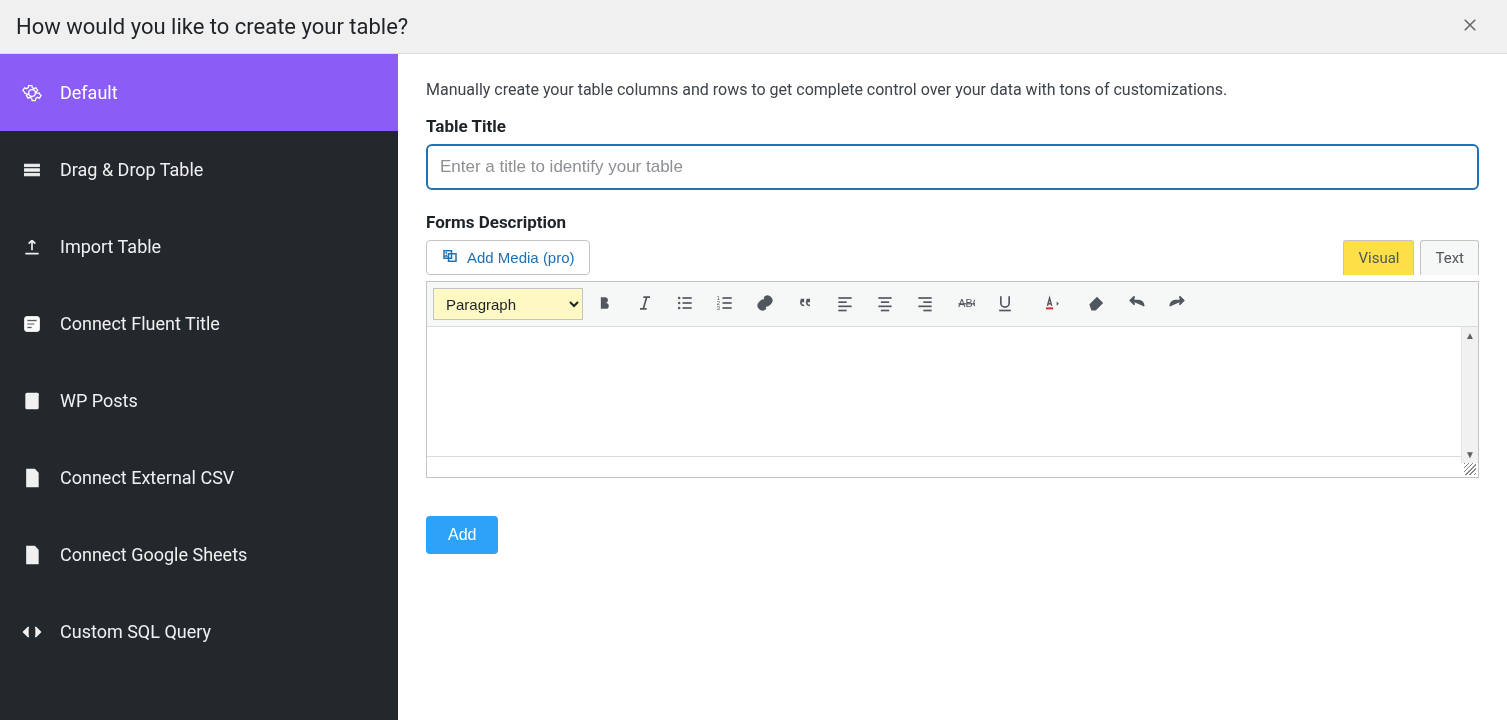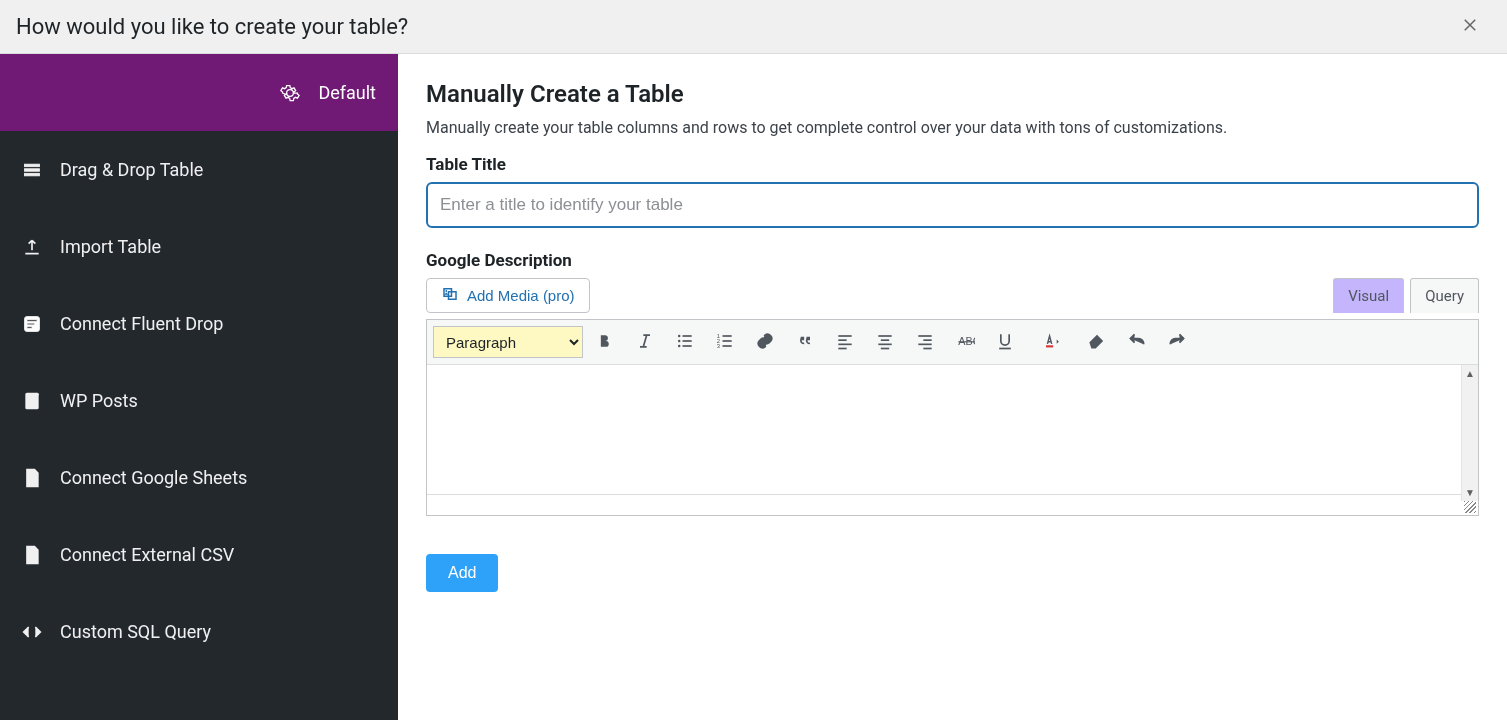--- a/index.html
+++ b/index.html
@@ -18,21 +18,21 @@
   .body { flex: 1; display: flex; overflow: hidden; }
 
   .sidebar {
     width: 398px; background: #23282d; color: #fff; display: flex; flex-direction: column;
     overflow-y: auto;
   }
   .sidebar-item {
     display: flex; align-items: center; gap: 18px;
     padding: 28px 22px; cursor: pointer; font-size: 18px; color: #f0f0f1;
   }
-  .sidebar-item.active { background: #701a75; color: #fff; justify-content: flex-end; }
+  .sidebar-item.active { background: #8b5cf6; color: #fff; }
   .sidebar-icon { width: 20px; height: 20px; display:flex; align-items:center; justify-content:center; flex-shrink:0; }
   .sidebar-icon svg { width: 20px; height: 20px; fill: currentColor; stroke: currentColor; }
 
   .main { flex: 1; padding: 26px 28px; overflow-y: auto; background: #fff; }
   .main-title { font-size: 24px; font-weight: 600; color: #1d2327; margin-bottom: 10px; }
   .main-subtitle { font-size: 16px; color: #3c434a; margin-bottom: 17px; }
 
   .field-label { font-size: 17px; font-weight: 700; color: #1d2327; margin-bottom: 8px; display:block; }
   .title-input {
     width: 100%; padding: 10px 12px; font-size: 17px;
@@ -49,21 +49,21 @@
     padding: 6px 14px; font-size: 15px; border-radius: 4px; cursor: pointer;
   }
   .add-media-btn svg { width:18px; height:18px; fill: #2271b1; }
 
   .editor-tabs { display:flex; gap:6px; }
   .editor-tab {
     border:1px solid #c3c4c7; border-bottom:none; background:#f6f7f7;
     padding: 8px 14px; font-size: 15px; color:#50575e; cursor:pointer;
     border-top-left-radius:3px; border-top-right-radius:3px;
   }
-  .editor-tab.active { background:#c4b5fd; }
+  .editor-tab.active { background:#fde047; }
 
   .editor-wrap { border:1px solid #c3c4c7; }
   .toolbar {
     display:flex; align-items:center; gap:4px;
     background:#f6f7f7; border-bottom:1px solid #dcdcde;
     padding: 4px 6px;
   }
   .format-select {
     height: 32px; min-width: 150px; border:1px solid #c3c4c7; background:#fef9c3;
     padding: 0 8px; font-size:15px; color:#1d2327; cursor:pointer; 
@@ -147,89 +147,88 @@
 
     <div class="sidebar-item">
       <span class="sidebar-icon">
         <svg viewBox="0 0 24 24">
             <rect x="3" y="3" width="18" height="18" rx="3" fill="#fff"></rect>
             <rect x="6" y="7" width="12" height="2" fill="#23282d"></rect>
             <rect x="6" y="11" width="9" height="2" fill="#23282d"></rect>
             <rect x="6" y="15" width="6" height="2" fill="#23282d"></rect>
           </svg>
       </span>
-      <span>Connect Fluent Drop</span>
+      <span>Connect Fluent Title</span>
     </div>
 
     <div class="sidebar-item">
       <span class="sidebar-icon">
         <svg viewBox="0 0 24 24" fill="none" stroke="currentColor" stroke-width="2">
             <rect x="5" y="3" width="14" height="18" rx="1"></rect>
             <circle cx="18" cy="4" r="2" fill="currentColor" stroke="none"></circle>
           </svg>
       </span>
       <span>WP Posts</span>
     </div>
 
     <div class="sidebar-item">
       <span class="sidebar-icon">
         <svg viewBox="0 0 24 24" fill="none" stroke="currentColor" stroke-width="2">
             <path d="M6 2h9l4 4v16H6z"></path>
+            <path d="M8 12h8M8 16h8"></path>
+          </svg>
+      </span>
+      <span>Connect External CSV</span>
+    </div>
+
+    <div class="sidebar-item">
+      <span class="sidebar-icon">
+        <svg viewBox="0 0 24 24" fill="none" stroke="currentColor" stroke-width="2">
+            <path d="M6 2h9l4 4v16H6z"></path>
             <path d="M8 12h8M8 16h8M12 10v8"></path>
           </svg>
       </span>
       <span>Connect Google Sheets</span>
     </div>
 
     <div class="sidebar-item">
       <span class="sidebar-icon">
         <svg viewBox="0 0 24 24" fill="none" stroke="currentColor" stroke-width="2">
-            <path d="M6 2h9l4 4v16H6z"></path>
-            <path d="M8 12h8M8 16h8"></path>
-          </svg>
-      </span>
-      <span>Connect External CSV</span>
-    </div>
-
-    <div class="sidebar-item">
-      <span class="sidebar-icon">
-        <svg viewBox="0 0 24 24" fill="none" stroke="currentColor" stroke-width="2">
             <path d="M8 6l-6 6 6 6M16 6l6 6-6 6"></path>
           </svg>
       </span>
       <span>Custom SQL Query</span>
     </div>
   </nav>
 
   <main class="main">
-    <h1 class="main-title">Manually Create a Table</h1>
     <p class="main-subtitle">Manually create your table columns and rows to get complete control over your data with tons of customizations.</p>
 
     <label class="field-label">Table Title</label>
     <input class="title-input" type="text" placeholder="Enter a title to identify your table" style="">
 
     <div class="desc-section">
-      <label class="field-label">Google Description</label>
+      <label class="field-label">Forms Description</label>
 
       <div class="media-row">
         <button class="add-media-btn">
           <span>
             <svg viewBox="0 0 24 24">
                 <path d="M4 5h10v10H4z" fill="none" stroke="#2271b1" stroke-width="2"></path>
                 <path d="M10 9h10v10H10z" fill="none" stroke="#2271b1" stroke-width="2"></path>
                 <circle cx="7" cy="8" r="1.2"></circle>
                 <path d="M4 13l3-3 3 3"></path>
               </svg>
           </span>
           <span>Add Media (pro)</span>
         </button>
 
         <div class="editor-tabs">
           <div class="editor-tab active">Visual</div>
-          <div class="editor-tab">Query</div>
+          <div class="editor-tab">Text</div>
         </div>
       </div>
 
       <div class="editor-wrap">
         <div class="toolbar">
           <select class="format-select">
             <option>Paragraph</option>
           </select>
           <button class="tbtn" title="Bold">
             <span><svg viewBox="0 0 24 24">

